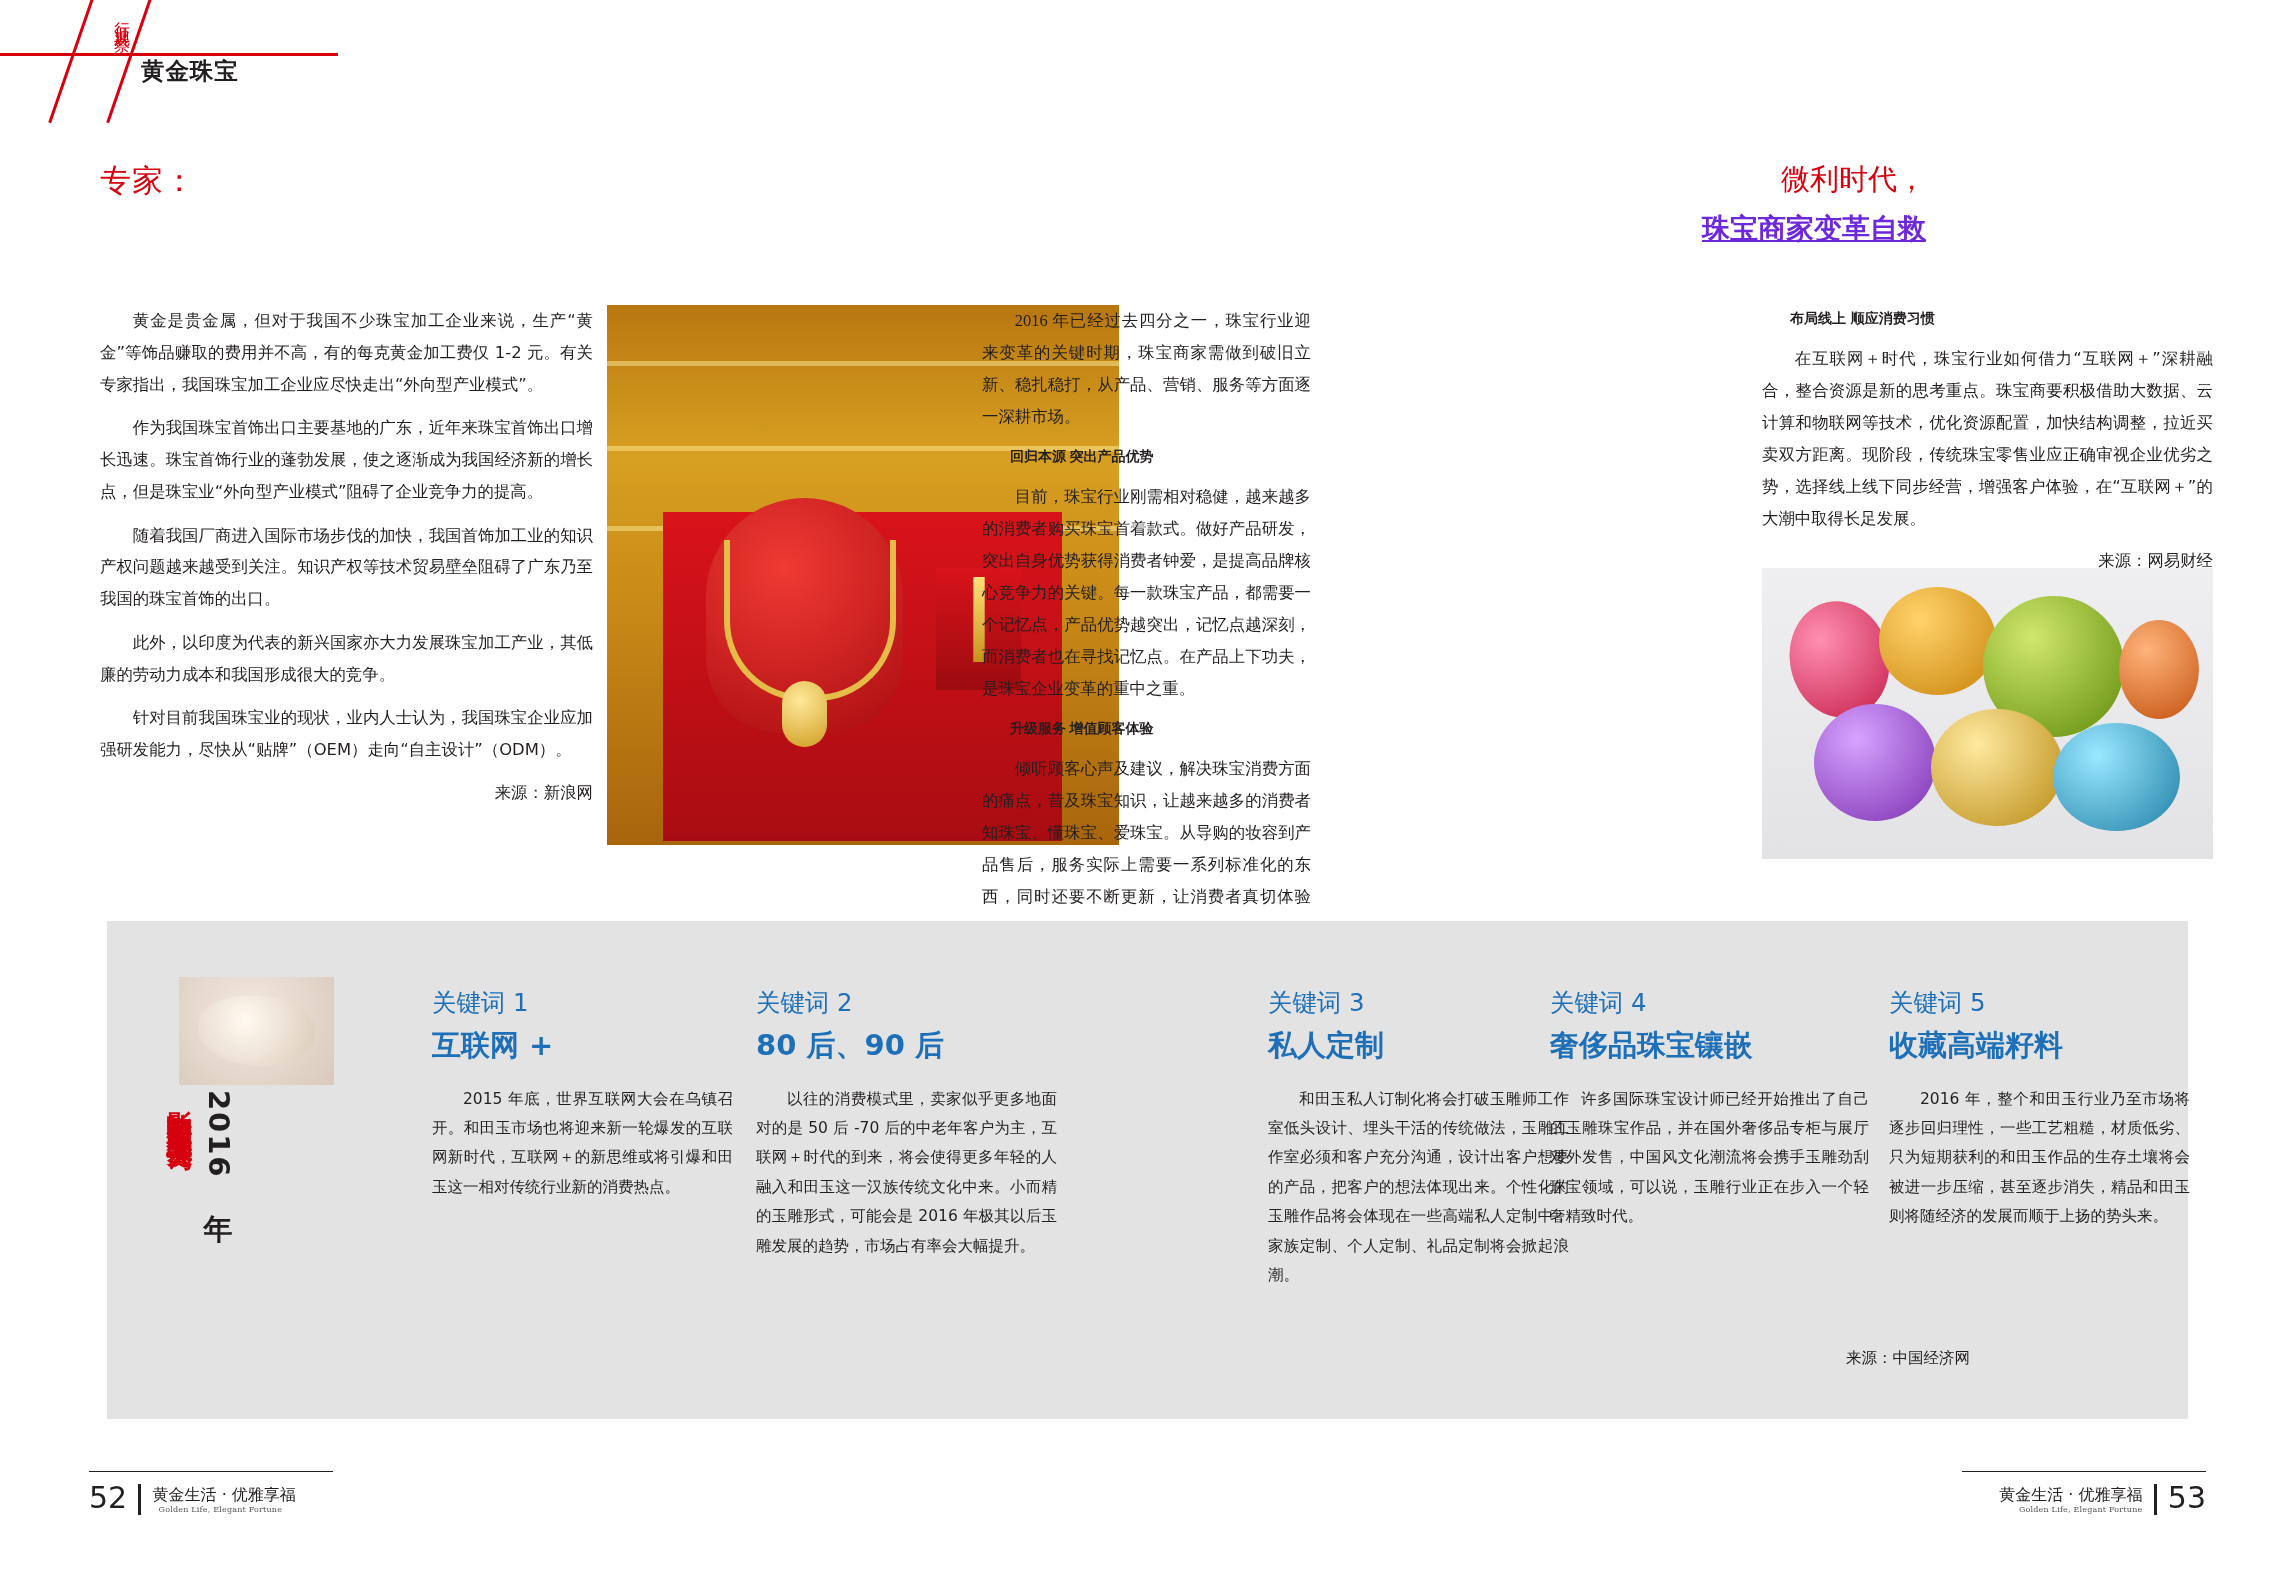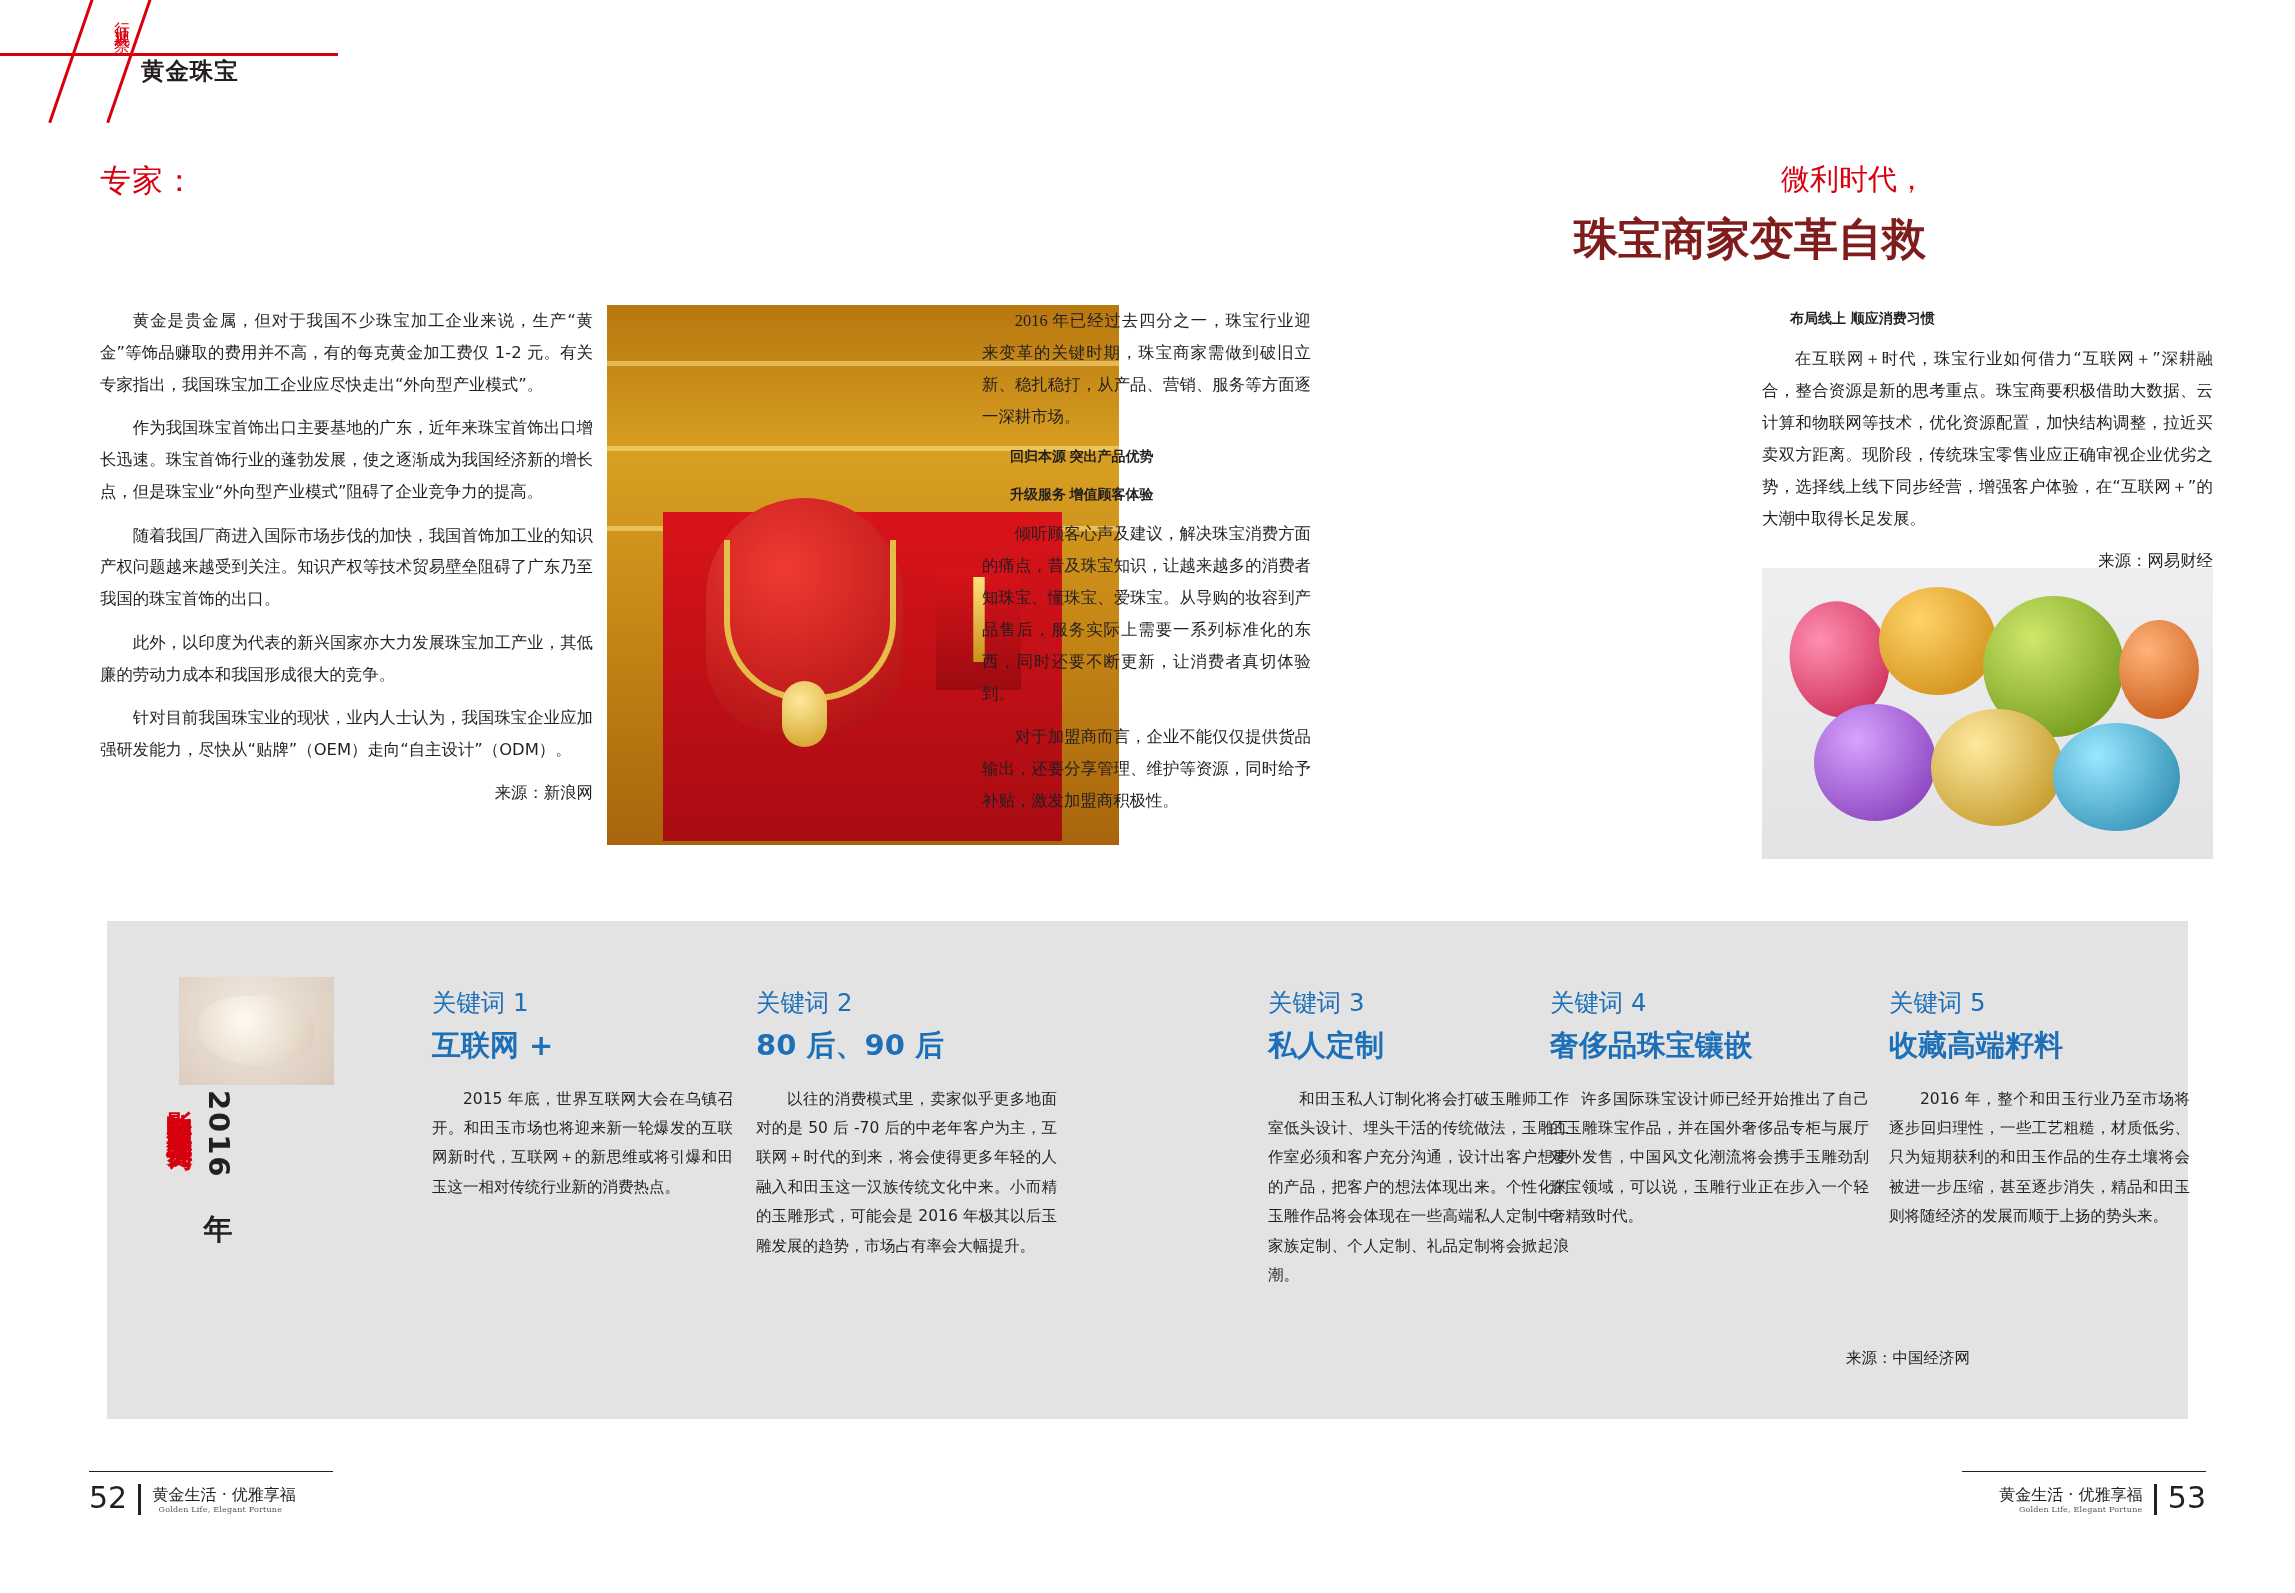--- a/index.html
+++ b/index.html
@@ -39,21 +39,21 @@
   .pg-red{position:absolute;left:56px;top:207px;width:399px;height:329px;background:linear-gradient(#d9131a,#a80c12);}
   .pg-bust{position:absolute;left:99px;top:193px;width:197px;height:235px;background:radial-gradient(circle at 40% 30%,#f03a33,#a90c10);border-radius:99px 99px 75px 75px;}
   .pg-neck{position:absolute;left:117px;top:235px;width:160px;height:155px;border:6.6px solid #e7c54a;border-top:none;border-radius:0 0 80px 80px;opacity:.95;}
   .pg-pend{position:absolute;left:175px;top:376px;width:45px;height:66px;background:radial-gradient(circle at 40% 30%,#ffe89a,#cf9f22);border-radius:22.6px;}
   .pg-stand{position:absolute;left:329px;top:263px;width:85px;height:122px;background:linear-gradient(#d9131a,#9c0b10);}
   .pg-one{position:absolute;left:353px;top:272px;width:38px;height:85px;background:linear-gradient(#ffe07a,#c7921a);clip-path:polygon(35% 0,65% 0,65% 100%,35% 100%);}
 
   
   .art-right{position:absolute;left:1268px;top:160px;width:658px;text-align:right;}
   .kicker-r{font-size:29px;color:#d6000f;font-family:"DejaVu Sans", sans-serif;}
-  .headline-r{font-size:44px;font-weight:bold;color:#7f1d1d;margin-top:10.3px;font-family:"DejaVu Sans", sans-serif;}
+  .headline-r{font-size:28px;font-weight:bold;color:#6d28d9;margin-top:10.3px;font-family:"DejaVu Sans", sans-serif;text-decoration:underline;}
 
   .col-a{position:absolute;left:982px;top:305px;width:329px;font-size:16.4px;line-height:1.95;text-align:justify;font-family:Liberation Serif, serif;}
   .col-b{position:absolute;left:1762px;top:305px;width:451px;font-size:16.4px;line-height:1.95;text-align:justify;font-family:"DejaVu Sans", sans-serif;}
   .col-a p,.col-b p{margin:0 0 10.3px 0;text-indent:2em;}
   .sub{font-weight:bold;font-size:14px;margin:13px 0 8.5px 0;text-indent:0;}
   .src-r{text-indent:0;text-align:right;margin-top:12.2px;}
 
   .photo-gems{position:absolute;left:1762px;top:568px;width:451px;height:291px;background:linear-gradient(#efeff1,#e3e3e6);overflow:hidden;}
   .gem{position:absolute;border-radius:50%;}
   .gem.g1{left:28px;top:33px;width:99px;height:117px;background:radial-gradient(circle at 35% 30%,#ff8fb0,#c51d49);transform:rotate(-12deg);}
@@ -133,20 +133,21 @@
   </div>
 
   <div class="art-right">
     <div class="kicker-r">微利时代，</div>
     <div class="headline-r">珠宝商家变革自救</div>
   </div>
 
   <div class="col-a">
     <p>2016 年已经过去四分之一，珠宝行业迎来变革的关键时期，珠宝商家需做到破旧立新、稳扎稳打，从产品、营销、服务等方面逐一深耕市场。</p>
     <p class="sub">回归本源 突出产品优势</p>
+    <p>目前，珠宝行业刚需相对稳健，越来越多的消费者购买珠宝首着款式。做好产品研发，突出自身优势获得消费者钟爱，是提高品牌核心竞争力的关键。每一款珠宝产品，都需要一个记忆点，产品优势越突出，记忆点越深刻，而消费者也在寻找记忆点。在产品上下功夫，是珠宝企业变革的重中之重。</p>
     <p class="sub">升级服务 增值顾客体验</p>
     <p>倾听顾客心声及建议，解决珠宝消费方面的痛点，昔及珠宝知识，让越来越多的消费者知珠宝、懂珠宝、爱珠宝。从导购的妆容到产品售后，服务实际上需要一系列标准化的东西，同时还要不断更新，让消费者真切体验到。</p>
     <p>对于加盟商而言，企业不能仅仅提供货品输出，还要分享管理、维护等资源，同时给予补贴，激发加盟商积极性。</p>
   </div>
 
   <div class="col-b">
     <p class="sub">布局线上 顺应消费习惯</p>
     <p>在互联网＋时代，珠宝行业如何借力“互联网＋”深耕融合，整合资源是新的思考重点。珠宝商要积极借助大数据、云计算和物联网等技术，优化资源配置，加快结构调整，拉近买卖双方距离。现阶段，传统珠宝零售业应正确审视企业优劣之势，选择线上线下同步经营，增强客户体验，在“互联网＋”的大潮中取得长足发展。</p>
     <p class="src-r">来源：网易财经</p>
   </div>

